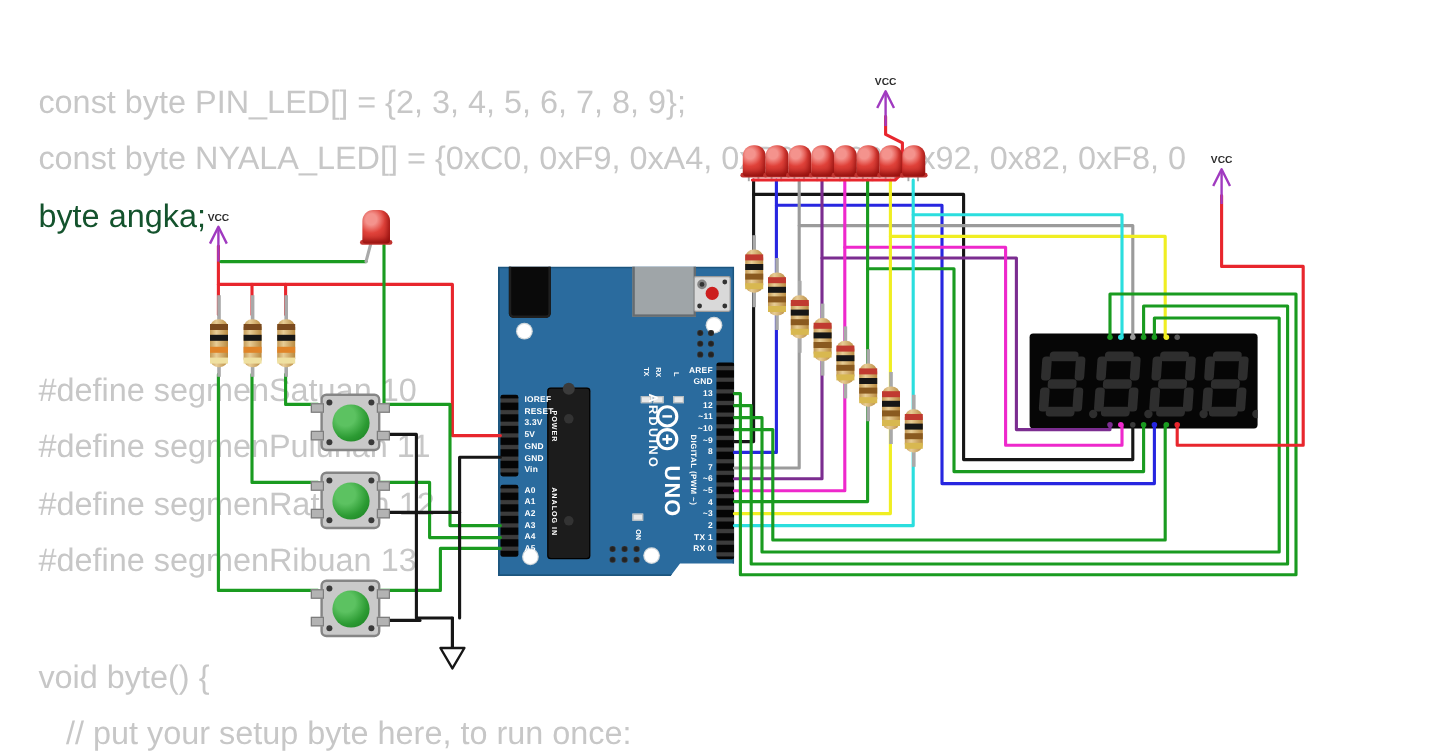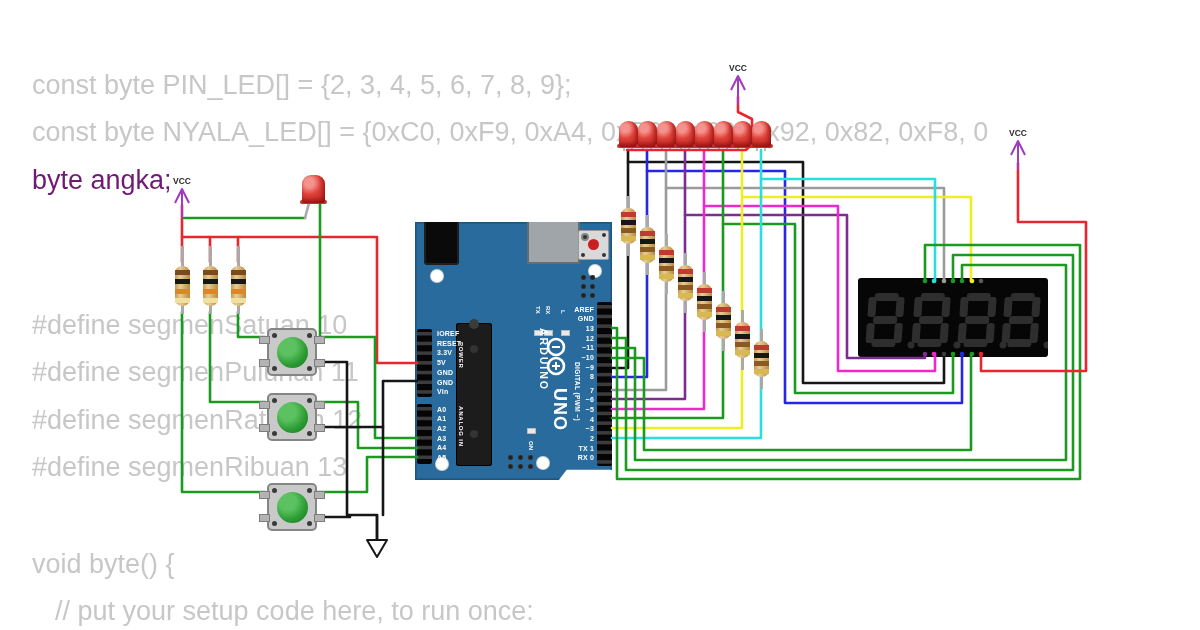--- a/index.html
+++ b/index.html
@@ -40,27 +40,27 @@
   #wires{position:absolute;left:0;top:0;}
   .vccflag{position:absolute;color:#2b2b2b;font-size:8.5px;font-weight:bold;transform:translateX(-50%);}
 </style>
 </head>
 <body>
 <div id="stage">
 
 <div id="code-layer">
       <div class="code-line" style="left: 32px; top: 70px; color: rgb(199, 199, 199);">const byte PIN_LED[] = {2, 3, 4, 5, 6, 7, 8, 9};</div>
       <div class="code-line" style="left: 32px; top: 117px; color: rgb(199, 199, 199);">const byte NYALA_LED[] = {0xC0, 0xF9, 0xA4, 0xB0, 0x99, 0x92, 0x82, 0xF8, 0</div>
-      <div class="code-line" style="left: 32px; top: 165px; color: #701a75;">byte angka;</div>
+      <div class="code-line" style="left: 32px; top: 165px; color: #14532d;">byte angka;</div>
       <div class="code-line" style="left: 32px; top: 310px; color: rgb(199, 199, 199);">#define segmenSatuan 10</div>
       <div class="code-line" style="left: 32px; top: 357px; color: rgb(199, 199, 199);">#define segmenPuluhan 11</div>
       <div class="code-line" style="left: 32px; top: 405px; color: rgb(199, 199, 199);">#define segmenRatusan 12</div>
       <div class="code-line" style="left: 32px; top: 452px; color: rgb(199, 199, 199);">#define segmenRibuan 13</div>
       <div class="code-line" style="left: 32px; top: 549px; color: rgb(199, 199, 199);">void byte() {</div>
-      <div class="code-line" style="left: 55px; top: 596px; color: rgb(199, 199, 199);">// put your setup code here, to run once:</div>
+      <div class="code-line" style="left: 55px; top: 596px; color: rgb(199, 199, 199);">// put your setup byte here, to run once:</div>
     </div>
 
 <div id="board">
   <div class="blk" style="left:9px;top:-9px;width:35px;height:52px;background:#0a0a0a;border-radius:4px;box-shadow:inset 0 0 0 2px #1f1f1f;"></div>
   <div class="blk" style="left:112px;top:-14px;width:49px;height:52px;background:#9fa5a8;border:2px solid #666c70;box-shadow:inset 0 6px 0 #c3c8cb;"></div>
   <div class="blk" style="left:163px;top:8px;width:29px;height:28px;background:#d9d9d9;border:1px solid #9a9a9a;border-radius:2px;">
     <div style="position:absolute;left:9px;top:8px;width:11px;height:11px;border-radius:50%;background:#cc1f1f;"></div>
     <div class="btn screw" style="left:2px;top:2px;position:absolute;width:4px;height:4px;border-radius:50%;background:#333;"></div>
     <div style="position:absolute;right:2px;top:2px;width:4px;height:4px;border-radius:50%;background:#333;"></div>
     <div style="position:absolute;left:2px;bottom:2px;width:4px;height:4px;border-radius:50%;background:#333;"></div>

